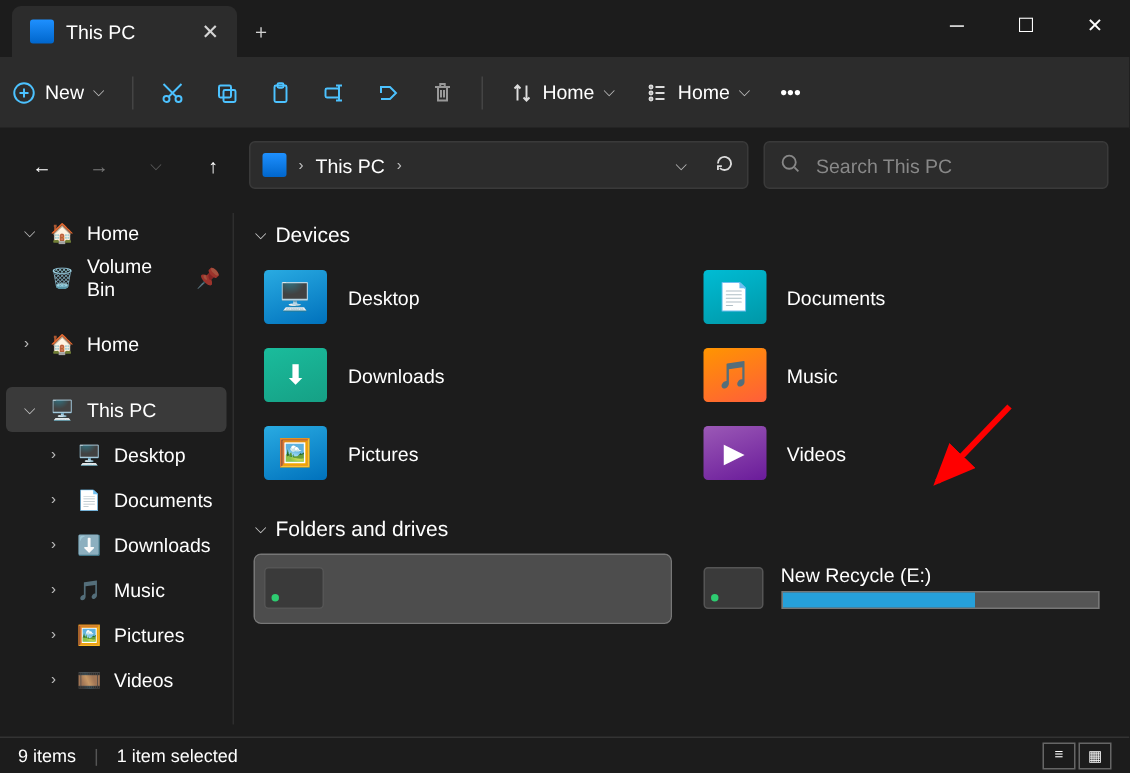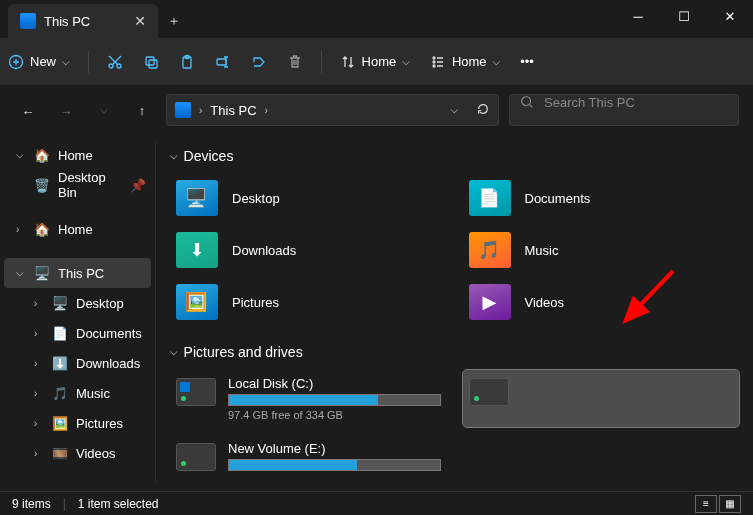--- a/index.html
+++ b/index.html
@@ -14,21 +14,21 @@
 .toolbar { height: 48px; background: #2c2c2c; display: flex; align-items: center; padding: 0 0; gap: 4px; border-bottom: 1px solid #1c1c1c; text-align: center; }
 .tbtn { height: 32px; display: flex; align-items: center; gap: 6px; padding: 0 8px; border-radius: 4px; cursor: pointer; }
 .icon-sm { width: 16px; height: 16px; display: flex; align-items: center; justify-content: center; }
 .sep { width: 1px; height: 22px; background: #444; margin: 0 6px; }
 .navrow { height: 48px; background: #1c1c1c; display: flex; align-items: center; padding: 0 14px; gap: 10px; }
 .navbtn { width: 28px; height: 28px; display: flex; align-items: center; justify-content: center; cursor: pointer; border-radius: 4px; }
 .navbtn.disabled { opacity: .4; }
 .breadcrumb { flex: 1; height: 32px; background: #2c2c2c; border-radius: 4px; display: flex; align-items: center; padding: 0 8px; gap: 8px; border: 1px solid #3a3a3a; }
 .bcicon { width: 16px; height: 16px; background: linear-gradient(#1e90ff,#0066cc); border-radius: 2px; }
 .bcchev { opacity: .7; font-size: 10px; }
-.searchbox { width: 230px; height: 32px; background: #2c2c2c; border: 1px solid #3a3a3a; border-radius: 4px; display: flex; align-items: flex-start; padding: 0 10px; gap: 10px; }
+.searchbox { width: 230px; height: 32px; background: #2c2c2c; border: 1px solid #3a3a3a; border-radius: 4px; display: flex; align-items: center; padding: 0 10px; gap: 10px; }
 .searchbox input { flex: 1; background: transparent; border: none; outline: none; color: #fff; font-size: 13px; }
 .searchbox input::placeholder { color: #888; }
 .body { display: flex; height: 357px; }
 .sidebar { width: 155px; overflow-y: auto; padding: 6px 0; }
 .sbitem { display: flex; align-items: center; gap: 8px; height: 30px; padding: 0 8px 0 16px; cursor: pointer; }
 .sbitem.indent { padding-left: 34px; }
 .sbitem.selected { background: #3a3a3a; border-radius: 4px; margin: 0 4px; padding-left: 12px; }
 .sbitem.selected.top { padding-left: 12px; }
 .sbitem .chev { width: 10px; font-size: 10px; opacity: .7; }
 .sbitem .ico { width: 16px; height: 16px; display: flex; align-items: center; justify-content: center; }
@@ -197,21 +197,21 @@
 
 <div class="body">
   <div class="sidebar">
     <div class="sbitem">
         <span class="chev">⌵</span>
         <span class="ico c-home">🏠</span>
         <span>Home</span>
       </div>
     <div class="sbitem indent">
         <span class="ico">🗑️</span>
-        <span>Desktop Bin</span>
+        <span>Volume Bin</span>
         <span style="margin-left:6px;opacity:.6">📌</span>
       </div>
     <div class="sbgap"></div>
     <div class="sbitem">
         <span class="chev">›</span>
         <span class="ico c-home">🏠</span>
         <span>Home</span>
       </div>
     <div class="sbgap"></div>
     <div class="sbitem selected top">
@@ -277,40 +277,30 @@
           <div class="ficon c-blue" style="color:#fff;font-size:18px">🖼️</div>
           <span>Pictures</span>
         </div>
         <div class="fitem">
           <div class="ficon c-purple" style="color:#fff;font-size:18px">▶</div>
           <span>Videos</span>
         </div>
       </div>
     <div class="section-head">
         <span class="chev">⌵</span>
-        <span>Pictures and drives</span>
+        <span>Folders and drives</span>
       </div>
     <div class="drives" id="drives">
-        <div class="drive">
-          <div class="dicon win"></div>
-    <div class="dinfo">
-      <div>Local Disk (C:)</div>
-      <div class="pbar">
-              <div class="pfill" style="width:71%"></div>
-            </div>
-      <div class="sub">97.4 GB free of 334 GB</div>
-    </div>
-        </div>
         <div class="drive selected">
           <div class="dicon "></div>
         </div>
         <div class="drive">
           <div class="dicon "></div>
     <div class="dinfo">
-      <div>New Volume (E:)</div>
+      <div>New Recycle (E:)</div>
       <div class="pbar">
               <div class="pfill" style="width:61%"></div>
             </div>
     </div>
         </div>
       </div>
 
     <svg class="arrow" width="70" height="70">
       <defs>
           <marker id="ah" markerWidth="8" markerHeight="8" refX="6" refY="3" orient="auto">

